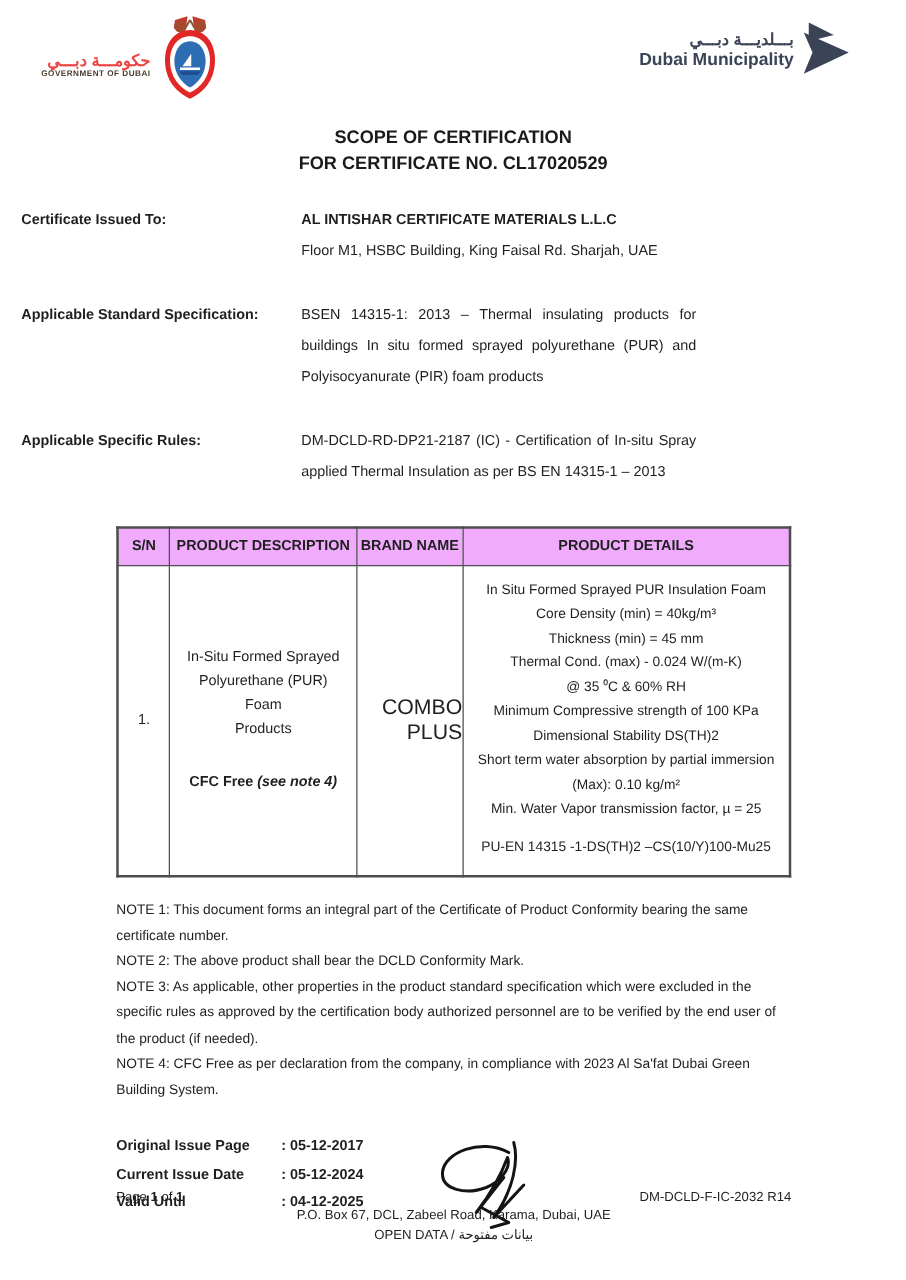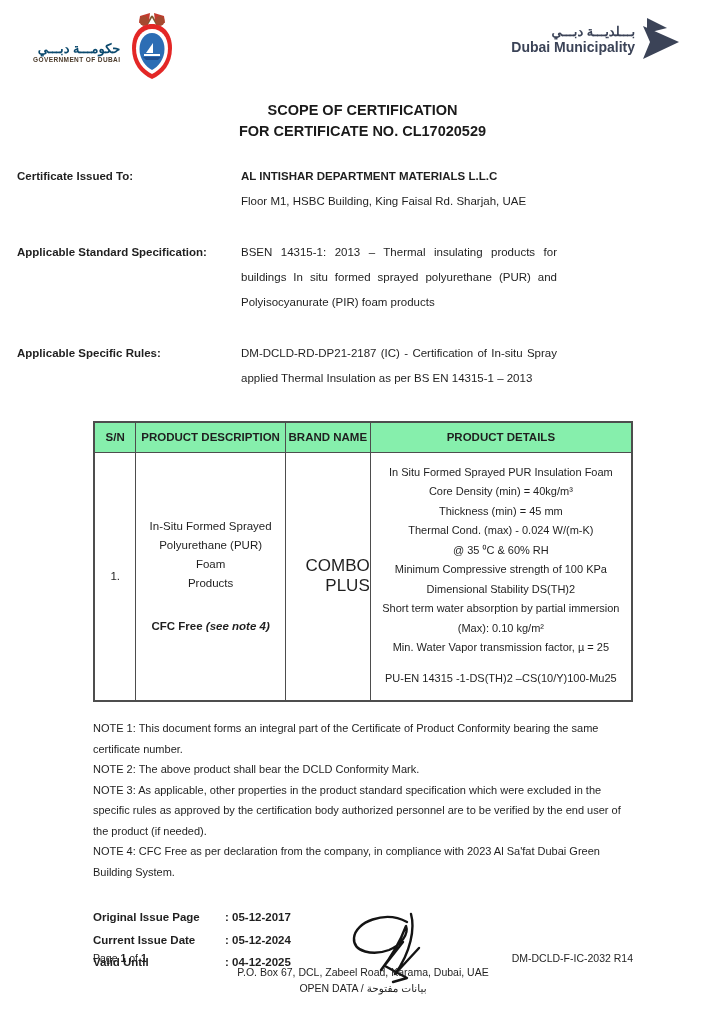--- a/index.html
+++ b/index.html
@@ -9,21 +9,21 @@
     background:#ffffff; overflow:hidden;
     font-family:"Liberation Sans", sans-serif;
     color:#1f1f1f; font-size:11.5px;
   }
   .content { width:540px; margin-left:93px; }
 
   
   .header { position:relative; height:78px; }
   .gov-logo { position:absolute; left:33px; top:12px; display:flex; align-items:center; }
   .gov-text { text-align:right; margin-right:6px; margin-top:12px; }
-  .gov-ar { font-size:13px; font-weight:bold; color:#0c4a6e; direction:rtl; line-height:14px; }
+  .gov-ar { font-size:13px; font-weight:bold; color:#ef4444; direction:rtl; line-height:14px; }
   .gov-en { font-size:6.5px; font-weight:bold; letter-spacing:0.4px; color:#4a3a2a; }
   .crest { display:block; }
   .muni-logo { position:absolute; right:44px; top:18px; display:flex; align-items:center; }
   .muni-text { text-align:right; margin-right:8px; color:#3b4357; }
   .muni-ar { font-size:13px; font-weight:bold; direction:rtl; line-height:15px; }
   .muni-en { font-size:14px; font-weight:bold; }
 
   
   .main-title { text-align:center; margin-top:2px; line-height:19px; }
   .main-title .tl {
@@ -35,21 +35,21 @@
   
   .fields { margin-top:22px;margin-left:17px; }
   .field { display:flex; margin-bottom:26px; }
   .field-label { width:224px; flex:0 0 224px; font-weight:bold; line-height:25px; }
   .field-value { flex:1; line-height:25px; text-align:justify; }
   .field-value .v-bold { font-weight:bold; display:block; text-align:left; }
 
   
   table.products { width:540px; margin:30px 0 0 93px; border-collapse:collapse; border:2px solid #4d4d4d; }
   table.products th, table.products td { border:1px solid #4d4d4d; }
-  table.products th { background:#86efac; height:30px; font-size:11.5px; font-weight:bold; text-align:center; }
+  table.products th { background:#f0abfc; height:30px; font-size:11.5px; font-weight:bold; text-align:center; }
   .col-sn { width:42px; } .col-desc { width:150px; } .col-brand { width:85px; } .col-details { width:263px; }
   td.cell-sn { text-align:center; font-size:11.5px; }
   td.cell-desc { text-align:center; font-size:11.5px; line-height:19px; padding:20px 8px; }
   td.cell-brand { text-align:right; font-size:17px; }
   td.cell-details { text-align:center; font-size:11px; line-height:19.5px; padding:10px 6px 12px 6px; }
   .desc-note { margin-top:24px; font-weight:bold; }
   .desc-note .it { font-style:italic; }
   .details-line:last-child { margin-top:11px; }
 
   
@@ -111,21 +111,21 @@
 
   <div class="scope-title">
     <div>SCOPE OF CERTIFICATION</div>
     <div><span>FOR CERTIFICATE NO. </span><span>CL17020529</span></div>
   </div>
 
   <div class="content fields">
     <div class="field">
       <div class="field-label">Certificate Issued To:</div>
       <div class="field-value">
-        <span class="v-bold">AL INTISHAR DEPARTMENT MATERIALS L.L.C</span>
+        <span class="v-bold">AL INTISHAR CERTIFICATE MATERIALS L.L.C</span>
         <span>Floor M1, HSBC Building, King Faisal Rd. Sharjah, UAE</span>
       </div>
     </div>
     <div class="field">
       <div class="field-label">Applicable Standard Specification:</div>
       <div class="field-value">BSEN 14315-1: 2013 – Thermal insulating products for buildings In situ formed sprayed polyurethane (PUR) and Polyisocyanurate (PIR) foam products</div>
     </div>
     <div class="field">
       <div class="field-label">Applicable Specific Rules:</div>
       <div class="field-value">DM-DCLD-RD-DP21-2187 (IC) - Certification of In-situ Spray applied Thermal Insulation as per BS EN 14315-1 – 2013</div>

